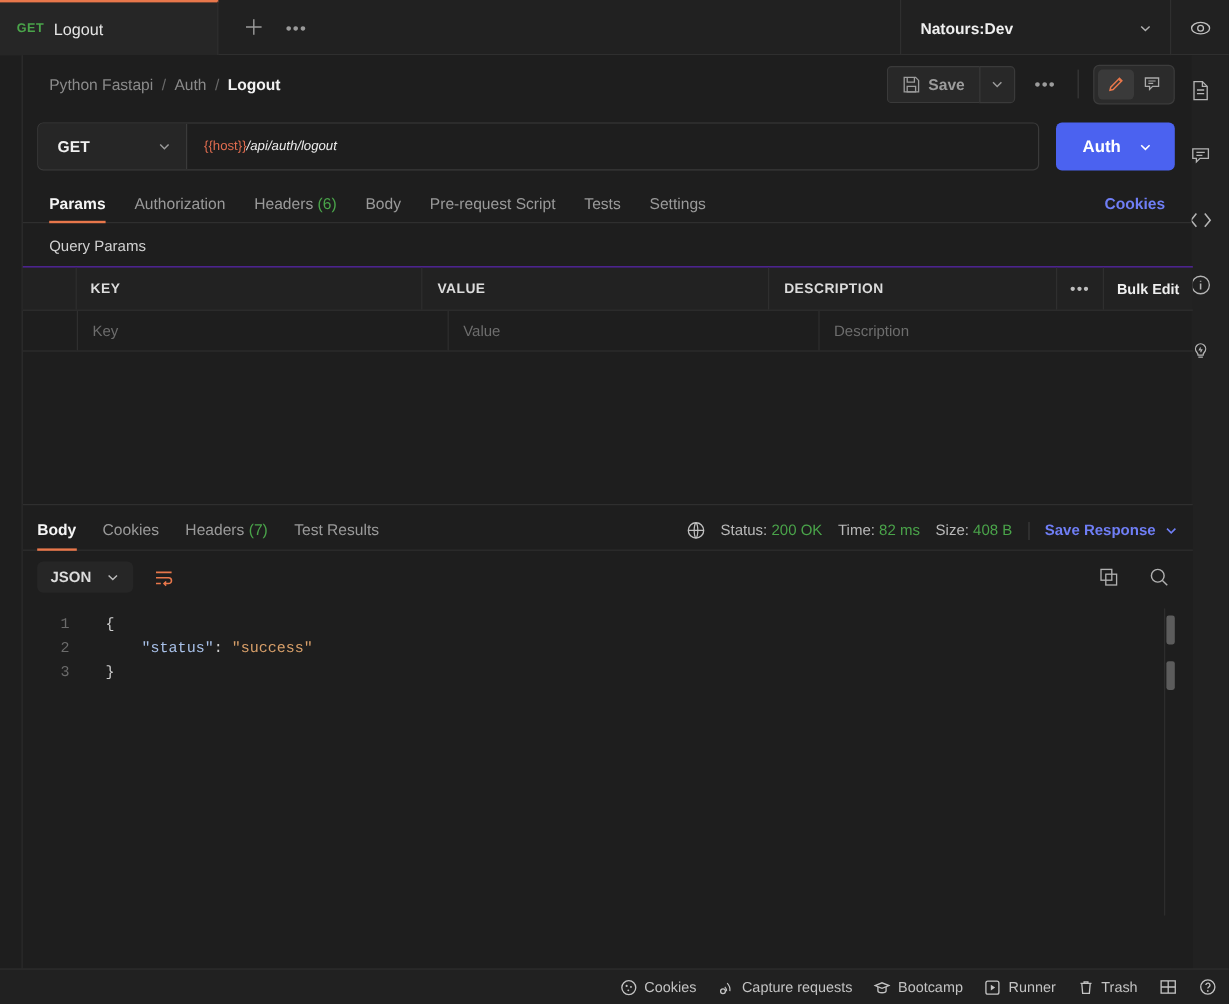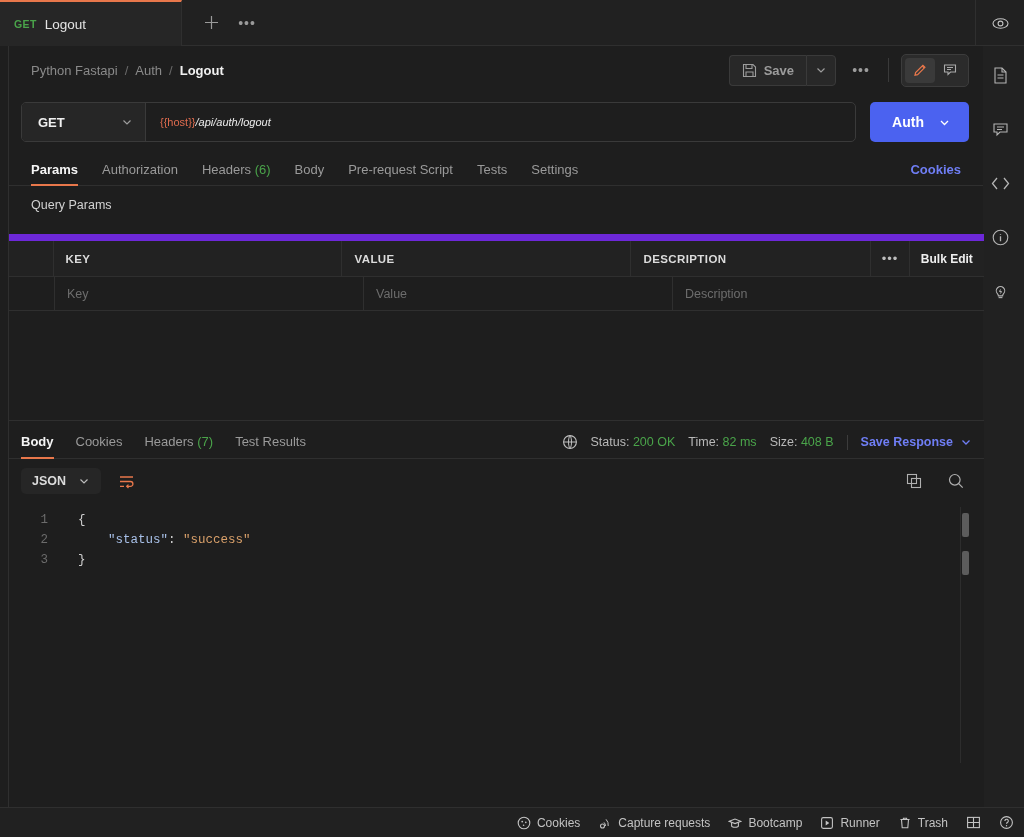--- a/index.html
+++ b/index.html
@@ -53,21 +53,21 @@
   .rail {
     position: absolute; top: 46px; right: 0; width: 49px; height: 761px;
     background: #212121; border-left: 1px solid #2f2f2f;
     display: flex; flex-direction: column; align-items: center;
     padding-top: 14px; gap: 24px;
   }
   .rail-icon { width: 30px; height: 30px; display: flex; align-items: center; justify-content: center; color: #b4b4b4; }
 
   
   .main {
-    position: absolute; top: 46px; left: 8px; width: 975px; height: 761px;
+    position: absolute; top: 46px; left: 18px; width: 975px; height: 761px;
     background: #1e1e1e;
     border-left: 1px solid #2f2f2f;
   }
 
   
   .crumbrow {
     height: 48px; display: flex; align-items: center;
     padding: 0 14px 0 22px;
   }
   .crumbs { display: flex; align-items: center; gap: 7px; font-size: 13px; }
@@ -134,21 +134,21 @@
   .rtab.active::after {
     content: ""; position: absolute; left: 0; right: 0; bottom: -1px;
     height: 2px; background: #e8774b;
   }
   .cnt { color: #4aa44a; }
   .rtabs-spacer { flex: 1; }
   .cookies-link { font-size: 13px; color: #6f7ef5; font-weight: bold; padding-bottom: 8px; }
 
   
   .qp-title { padding: 12px 22px 10px; font-size: 12.5px; color: #d2d2d2; }
-  .ptable { width: 975px; border-top: 7px solid #6d28d9; margin-top: 12px; }
+  .ptable { width: 975px; border-top: 1px solid #6d28d9; }
   .prow { display: flex; height: 34px; border-bottom: 1px solid #2f2f2f; }
   .pcell { display: flex; align-items: center; padding: 0 12px; border-right: 1px solid #2f2f2f; }
   .c-chk { width: 46px; border-right: 1px solid #2f2f2f; }
   .c-key { width: 309px; }
   .c-val { width: 309px; }
   .c-desc { flex: 1; }
   .hrow { background: #222222; height: 36px; }
   .hrow .pcell { font-size: 11.5px; font-weight: bold; color: #dcdcdc; letter-spacing: .4px; }
   .hrow .c-dots {
     width: 41px; display: flex; align-items: center; justify-content: center;
@@ -235,20 +235,28 @@
   </div>
   <div class="tab-actions">
     <div class="ticon">
       <svg width="17" height="17" viewBox="0 0 17 17">
           <path d="M8.5 2v13M2 8.5h13" stroke="#9a9a9a" stroke-width="1.2" fill="none"></path>
         </svg>
     </div>
     <div class="ticon dots">•••</div>
   </div>
   <div class="tabbar-spacer"></div>
+  <div class="env-sel">
+    <span class="ename">Natours:Dev</span>
+    <span>
+      <svg width="13" height="13" viewBox="0 0 13 13">
+          <path d="M3 5l3.5 3.5L10 5" stroke="#b0b0b0" stroke-width="1.2" fill="none"></path>
+        </svg>
+    </span>
+  </div>
   <div class="eye-wrap">
     <span>
       <svg width="19" height="19" viewBox="0 0 19 19">
           <ellipse cx="9.5" cy="9.5" rx="7.5" ry="4.8" stroke="#c2c2c2" stroke-width="1.1" fill="none"></ellipse>
           <circle cx="9.5" cy="9.5" r="2.4" stroke="#c2c2c2" stroke-width="1.1" fill="none"></circle>
         </svg>
     </span>
   </div>
 </div>
 

